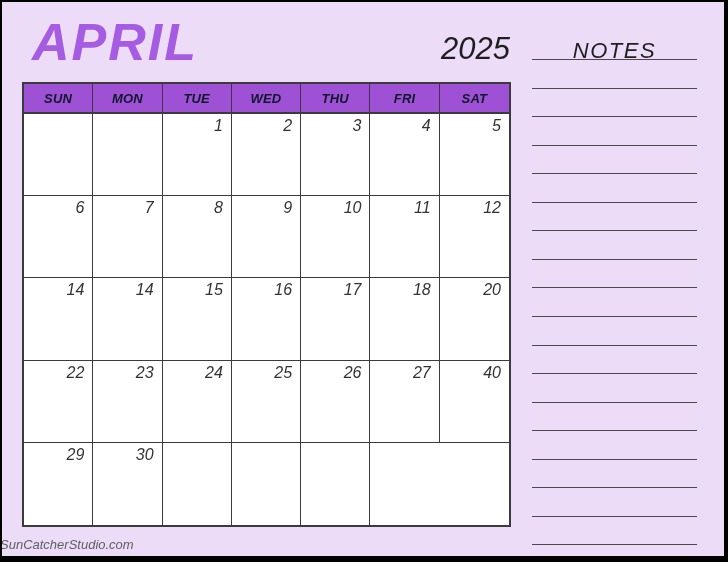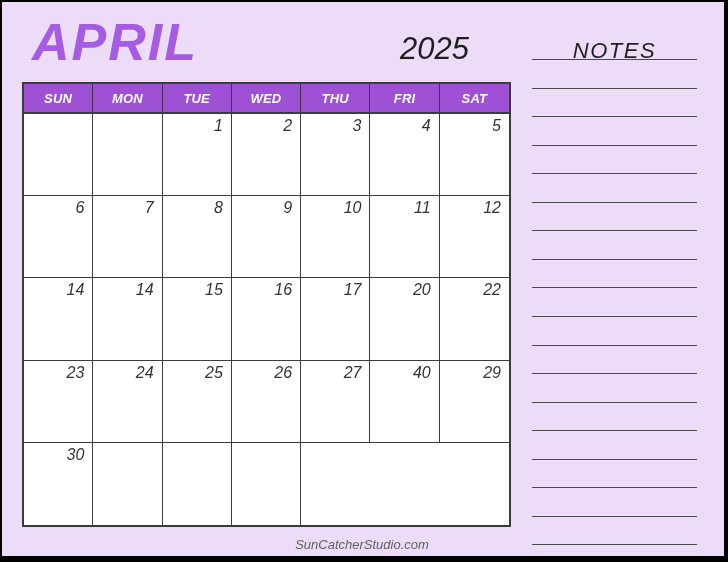--- a/index.html
+++ b/index.html
@@ -35,21 +35,21 @@
     line-height: 1.0;
     font-weight: 900;
     letter-spacing: 2px;
     color: #a55ce2;
   }
   .year-label {
     position: absolute;
     left: 400px;
     top: 33px;
     width: 110px;
-    text-align: left;
+    text-align: right;
     font-size: 31px;
     line-height: 1.0;
     color: #1e1e1e;
   }
   
   .cal {
     position: absolute;
     left: 22px;
     top: 82px;
     width: 489px;
@@ -61,21 +61,21 @@
     display: grid;
     grid-template-columns: repeat(7, 1fr);
     background: #9f51d6;
     height: 28px;
     border-bottom: 2px solid #3b3b3b;
   }
   .wd-cell {
     display: flex;
     align-items: center;
     justify-content: center;
-    color: #ffffff;
+    color: #0f172a;
     font-weight: bold;
     font-size: 13px;
     letter-spacing: 0.2px;
     border-right: 1px solid #44304f;
   }
   .wd-cell:last-child { border-right: none; }
   .cal-body {
     display: grid;
     grid-template-columns: repeat(7, 1fr);
     grid-auto-rows: 82.2px;
@@ -112,21 +112,21 @@
   }
   .notes-line {
     height: 27.56px;
     border-bottom: 1.5px solid #4a4a4a;
   }
   .footer-credit {
     position: absolute;
     left: 0;
     right: 4px;
     top: 537px;
-    text-align: center;
+    text-align: left;
     font-size: 13px;
     color: #5f5f5f;
   }
 </style>
 </head>
 <body>
 
 <div class="page">
   <div class="frame"></div>
 
@@ -157,20 +157,21 @@
         <div class="day-cell">8</div>
         <div class="day-cell">9</div>
         <div class="day-cell">10</div>
         <div class="day-cell">11</div>
         <div class="day-cell">12</div>
         <div class="day-cell">14</div>
         <div class="day-cell">14</div>
         <div class="day-cell">15</div>
         <div class="day-cell">16</div>
         <div class="day-cell">17</div>
+        <div class="day-cell">18</div>
         <div class="day-cell">20</div>
         <div class="day-cell">22</div>
         <div class="day-cell">23</div>
         <div class="day-cell">24</div>
         <div class="day-cell">25</div>
         <div class="day-cell">26</div>
         <div class="day-cell">27</div>
         <div class="day-cell">40</div>
         <div class="day-cell">29</div>
         <div class="day-cell">30</div>

